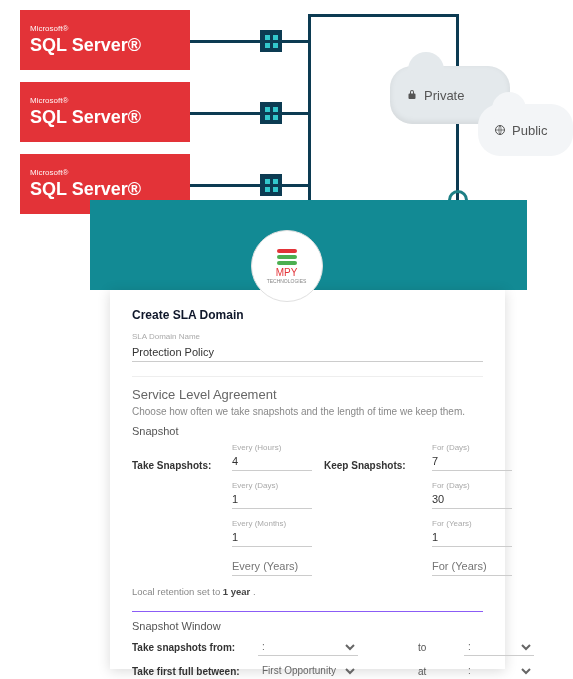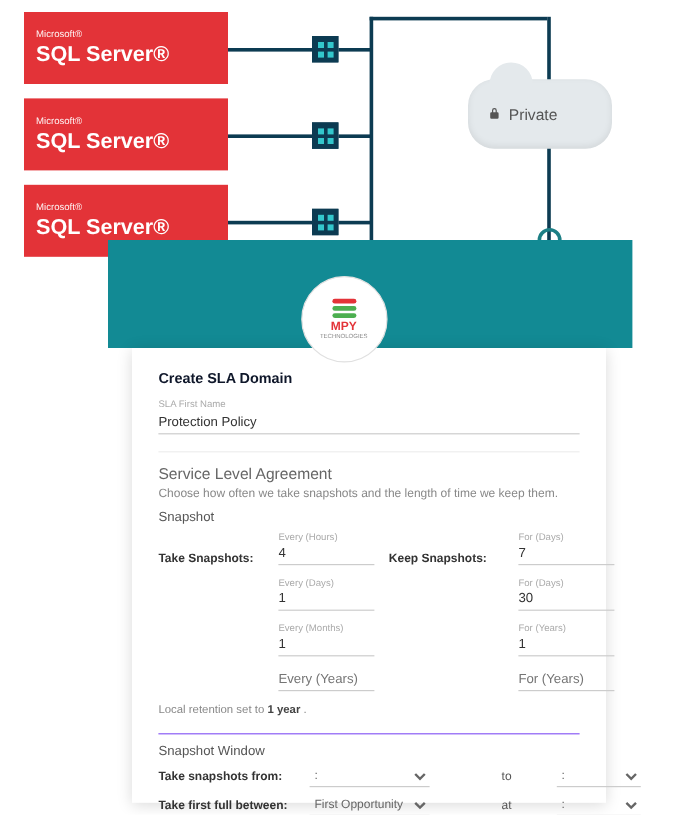--- a/index.html
+++ b/index.html
@@ -35,21 +35,21 @@
 .cloud.public::before{content:"";position:absolute;width:34px;height:34px;background:#f3f5f7;border-radius:50%;top:-12px;left:14px}
 
 .mag{position:absolute;top:190px;left:448px;width:20px;height:20px;border:3px solid #1d7f85;border-radius:50%}
 .mag::after{content:"";position:absolute;width:3px;height:12px;background:#1d7f85;bottom:-10px;right:-2px;transform:rotate(-45deg)}
 
 
 .logo-wrap{position:absolute;top:230px;left:50%;transform:translateX(-50%);width:72px;height:72px;background:#fff;border-radius:50%;border:1px solid #e0e0e0;z-index:5;display:flex;align-items:center;justify-content:center;flex-direction:column}
 .logo-bars{display:flex;flex-direction:column;gap:2px}
 .logo-bars span{display:block;width:20px;height:4px;background:#4caf50;border-radius:2px}
 .logo-bars span:nth-child(1){background:#e33338}
-.logo-txt{font-size:10px;font-weight:bold;color:#e33338;margin-top:2px}
+.logo-txt{font-size:10px;font-weight:normal;color:#e33338;margin-top:2px}
 .logo-sub{font-size:5px;color:#888}
 
 
 .teal{position:absolute;top:200px;left:90px;right:46px;height:90px;background:#128a94}
 
 
 .panel{position:absolute;top:290px;left:110px;right:68px;bottom:10px;background:#fff;box-shadow:0 2px 12px rgba(0,0,0,.15);padding:18px 22px 14px;display:flex;flex-direction:column;font-size:11px;color:#555}
 .panel h2{font-size:12px;color:#0f172a;font-weight:700;margin-bottom:10px}
 .lab-tiny{font-size:8px;color:#aaa;margin-bottom:2px}
 .field-line{border:none;border-bottom:1px solid #ccc;padding:3px 0;font-size:11px;width:100%;color:#333;outline:none;background:transparent}
@@ -95,38 +95,45 @@
   <div class="line v-main"></div>
   <div class="line h-main"></div>
   <div class="line v-cloud"></div>
 
   <div class="cloud private">
     <svg class="tiny-ic" viewBox="0 0 24 24">
         <path fill="#555" d="M12 2a4 4 0 0 0-4 4v3H7a2 2 0 0 0-2 2v7a2 2 0 0 0 2 2h10a2 2 0 0 0 2-2v-7a2 2 0 0 0-2-2h-1V6a4 4 0 0 0-4-4zm-2 4a2 2 0 1 1 4 0v3h-4z"></path>
       </svg>
     <span>Private</span>
   </div>
+  <div class="cloud public">
+    <svg class="tiny-ic" viewBox="0 0 24 24">
+        <circle cx="12" cy="12" r="9" fill="none" stroke="#555" stroke-width="2"></circle>
+        <path d="M3 12h18M12 3c3 3 3 15 0 18M12 3c-3 3-3 15 0 18" fill="none" stroke="#555" stroke-width="1.5"></path>
+      </svg>
+    <span>Public</span>
+  </div>
   <div class="mag"></div>
 </div>
 
 <div class="teal"></div>
 
 <div class="logo-wrap">
   <div class="logo-bars">
       <span></span>
       <span></span>
       <span></span>
     </div>
   <div class="logo-txt">MPY</div>
   <div class="logo-sub">TECHNOLOGIES</div>
 </div>
 
 <div class="panel">
   <h2>Create SLA Domain</h2>
-  <div class="lab-tiny">SLA First Name</div>
+  <div class="lab-tiny">SLA Domain Name</div>
   <input class="field-line" value="Protection Policy" style="">
 
   <div class="sect">
     <h3>Service Level Agreement</h3>
     <p>Choose how often we take snapshots and the length of time we keep them.</p>
   </div>
 
   <div class="sub">Snapshot</div>
 
   <div class="grid">

